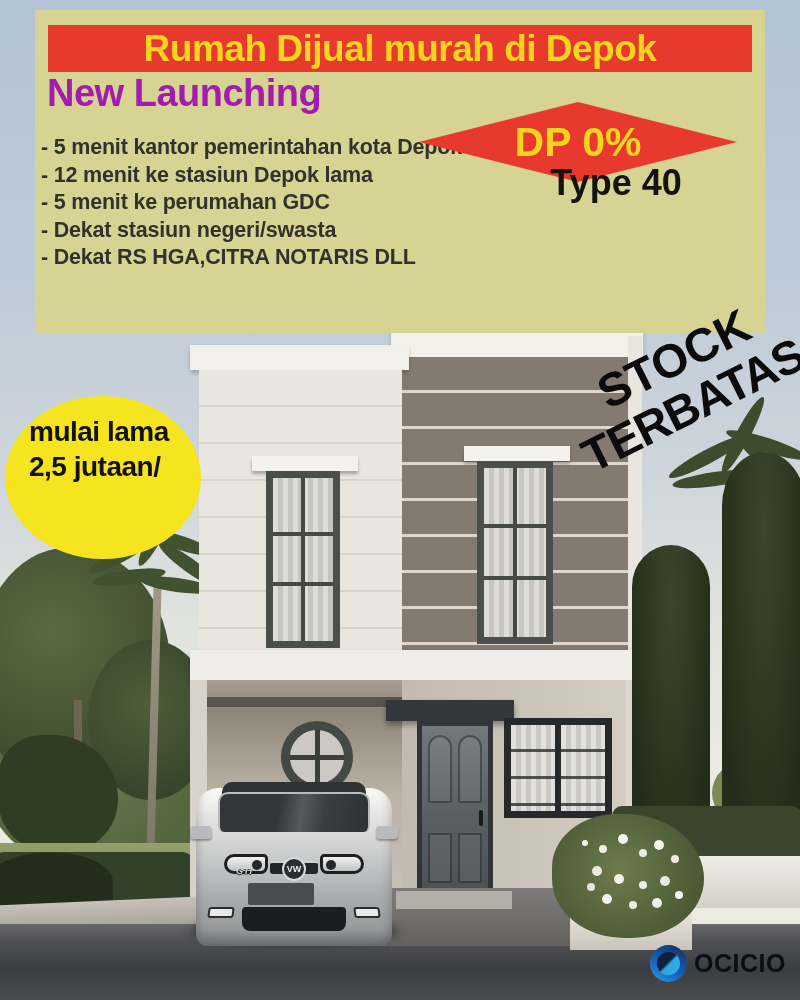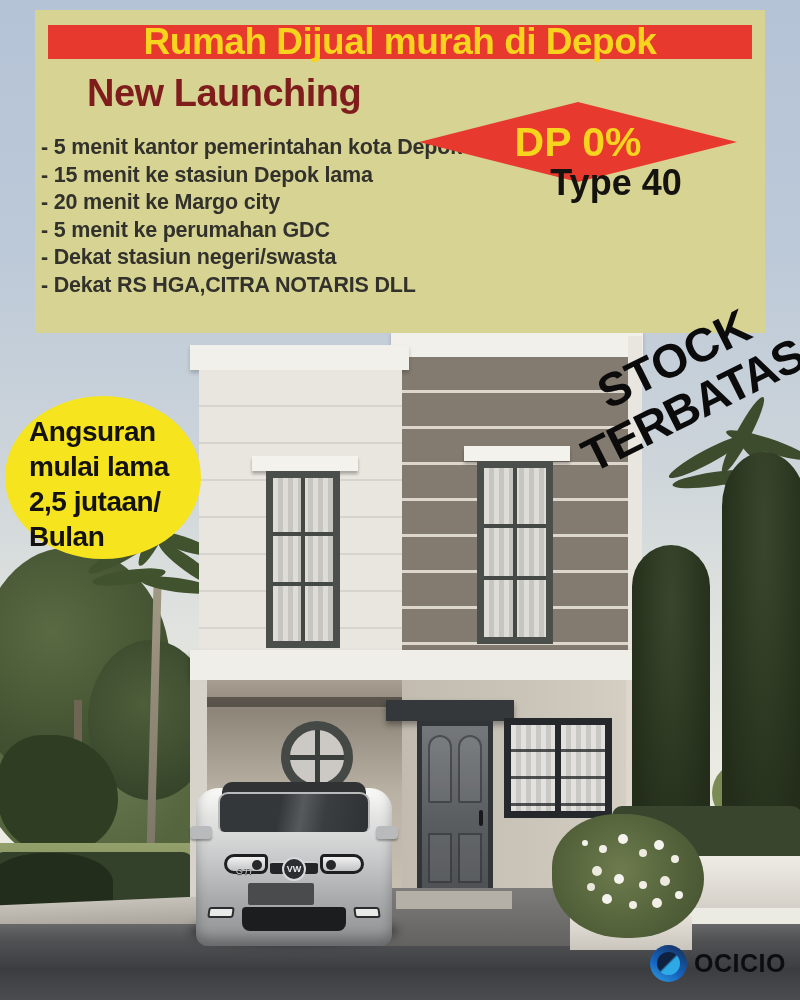--- a/index.html
+++ b/index.html
@@ -106,21 +106,21 @@
     background:linear-gradient(180deg,#f2f2f1,#c0c2c3);}
   .headlight-l{left:28px;border-radius:14px 6px 10px 14px;}
   .headlight-r{left:124px;border-radius:6px 14px 14px 10px;}
   .headlight::after{content:"";position:absolute;top:3px;width:10px;height:10px;border-radius:50%;background:#26282a;}
   .headlight-l::after{right:3px;} .headlight-r::after{left:3px;}
   .grille-top{position:absolute;left:74px;top:79px;width:48px;height:13px;border-radius:3px;
     background:#232527;border-top:2px solid #cfd1d2;}
   .vw-badge{position:absolute;left:86px;top:75px;width:24px;height:24px;border-radius:50%;
     background:#2b2e30;border:2px solid #d8dadb;color:#e9ebec;font-size:9px;font-weight:bold;
     display:flex;align-items:center;justify-content:center;}
-  .gti-badge{position:absolute;left:40px;top:84px;color:#d9dbdc;font-size:9px;font-weight:normal;
+  .gti-badge{position:absolute;left:40px;top:84px;color:#d9dbdc;font-size:9px;font-weight:bold;
     font-style:italic;letter-spacing:.5px;text-shadow:0 1px 1px #111;}
   .plate{position:absolute;left:52px;top:101px;width:66px;height:22px;background:#4a4b4d;border-radius:2px;}
   .lower-grille{position:absolute;left:46px;top:125px;width:104px;height:24px;border-radius:4px 4px 8px 8px;background:#1b1d1f;}
   .fog{position:absolute;top:125px;width:26px;height:11px;border:2px solid #2a2c2e;border-radius:3px;background:#e9e9e8;}
   .fog-l{left:12px;transform:skewX(-8deg);} .fog-r{left:158px;transform:skewX(8deg);}
 
   
   .fronds-right{left:662px;top:420px;width:150px;height:110px;}
   .fronds-right .leaf{background:#3c4c2d;width:86px;}
   .conifer{background:radial-gradient(ellipse at 50% 20%,#3a472c,#232d1a 80%);
@@ -134,24 +134,24 @@
   .flower-bush{left:552px;top:814px;width:152px;height:124px;border-radius:45% 55% 50% 50%;
     background:radial-gradient(circle at 45% 45%,#6d7b4d,#4a5834 78%);}
   .flower-bush::before{content:"";position:absolute;left:30px;top:26px;width:6px;height:6px;border-radius:50%;
     background:#f4f3ee;box-shadow:18px 6px 0 1px #f1efe8,38px -4px 0 2px #f4f3ee,58px 10px 0 1px #eceade,
       74px 2px 0 2px #f4f3ee,90px 16px 0 1px #efede4,12px 28px 0 2px #eceade,34px 36px 0 2px #f4f3ee,
       58px 42px 0 1px #f1efe8,80px 38px 0 2px #eceade,22px 56px 0 2px #f4f3ee,48px 62px 0 1px #efede4,
       72px 60px 0 2px #f1efe8,94px 52px 0 1px #f4f3ee,6px 44px 0 1px #e8e6da;}
 
   
   .top-panel{left:35px;top:10px;width:730px;height:323px;background:#d7d493;}
-  .title-banner{position:absolute;left:13px;top:15px;width:704px;height:34px;background:#e7392e;
+  .title-banner{position:absolute;left:13px;top:15px;width:704px;height:47px;background:#e7392e;
     display:flex;align-items:center;justify-content:center;}
   .title-banner span{color:#f7d51e;font-size:37px;font-weight:bold;letter-spacing:-.5px;white-space:nowrap;}
-  .subtitle{position:absolute;left:12px;top:62px;color:#7f1d1d;font-size:38px;font-weight:bold;letter-spacing:-.5px;margin-left:40px;}
+  .subtitle{position:absolute;left:12px;top:62px;color:#a21caf;font-size:38px;font-weight:bold;letter-spacing:-.5px;}
   .features{position:absolute;left:6px;top:124px;margin:0;padding:0;list-style:none;
     color:#32312b;font-size:21.5px;font-weight:bold;line-height:27.6px;letter-spacing:-.2px;white-space:nowrap;}
   .dp-diamond{position:absolute;left:384px;top:92px;width:318px;height:80px;background:#e7392e;
     clip-path:polygon(50% 0,100% 50%,50% 100%,0 50%);display:flex;align-items:center;justify-content:center;}
   .dp-diamond span{color:#f7d51e;font-size:41px;font-weight:bold;}
   .type-label{position:absolute;left:446px;top:152px;width:270px;text-align:center;
     color:#15130f;font-size:36px;font-weight:bold;}
   .promo-oval{position:absolute;left:343px;top:213px;width:380px;height:99px;background:#e7392e;
     border-radius:50%;color:#f6c91f;font-size:16.5px;line-height:20px;font-weight:bold;
     padding:11px 24px 8px 62px;}
@@ -270,37 +270,34 @@
   <div class="abs planter-b"></div>
   <div class="abs flower-bush"></div>
 
   <div class="abs top-panel">
     <div class="title-banner">
       <span>Rumah Dijual murah di Depok</span>
     </div>
     <div class="subtitle">New Launching</div>
     <ul class="features">
       <li>- 5 menit kantor pemerintahan kota Depok</li>
-      <li>- 15 menit ke stasiun Depok lama</li>
-      <li>- 20 menit ke Margo city</li>
+      <li>- 12 menit ke stasiun Depok lama</li>
       <li>- 5 menit ke perumahan GDC</li>
       <li>- Dekat stasiun negeri/swasta</li>
       <li>- Dekat RS HGA,CITRA NOTARIS DLL</li>
     </ul>
     <div class="dp-diamond">
       <span>DP 0%</span>
     </div>
     <div class="type-label">Type 40</div>
   </div>
 
   <div class="abs installment">
-    <div>Angsuran</div>
     <div>mulai lama</div>
     <div>2,5 jutaan/</div>
-    <div>Bulan</div>
   </div>
 
   <div class="abs stock">
     <div class="stock-l1">STOCK</div>
     <div class="stock-l2">TERBATAS</div>
   </div>
 
   <div class="abs brand">
     <span class="brand-icon"></span>
     <span class="brand-name">OCICIO</span>

